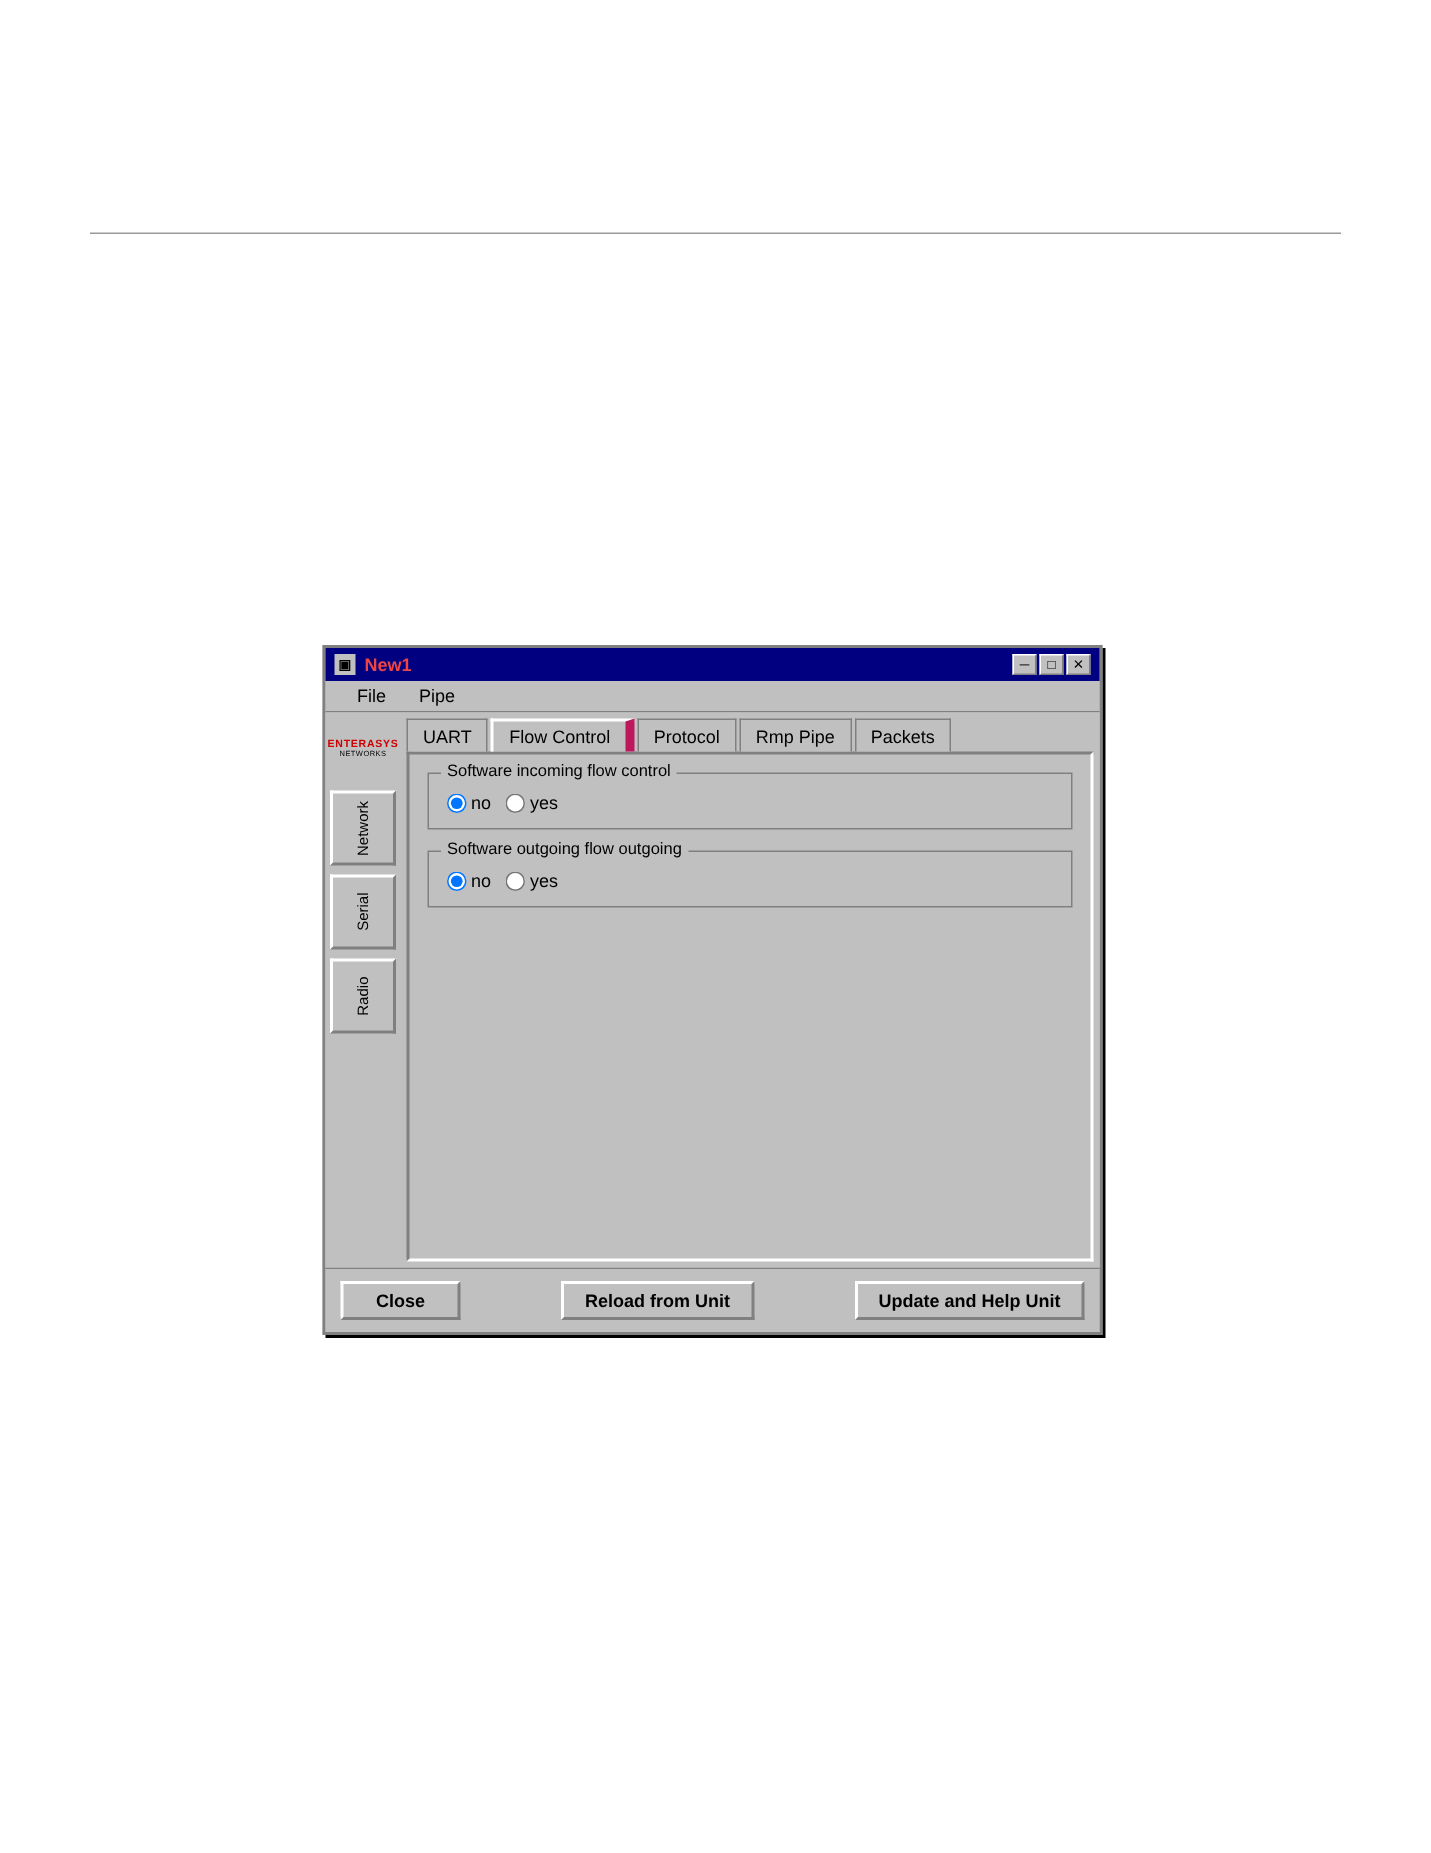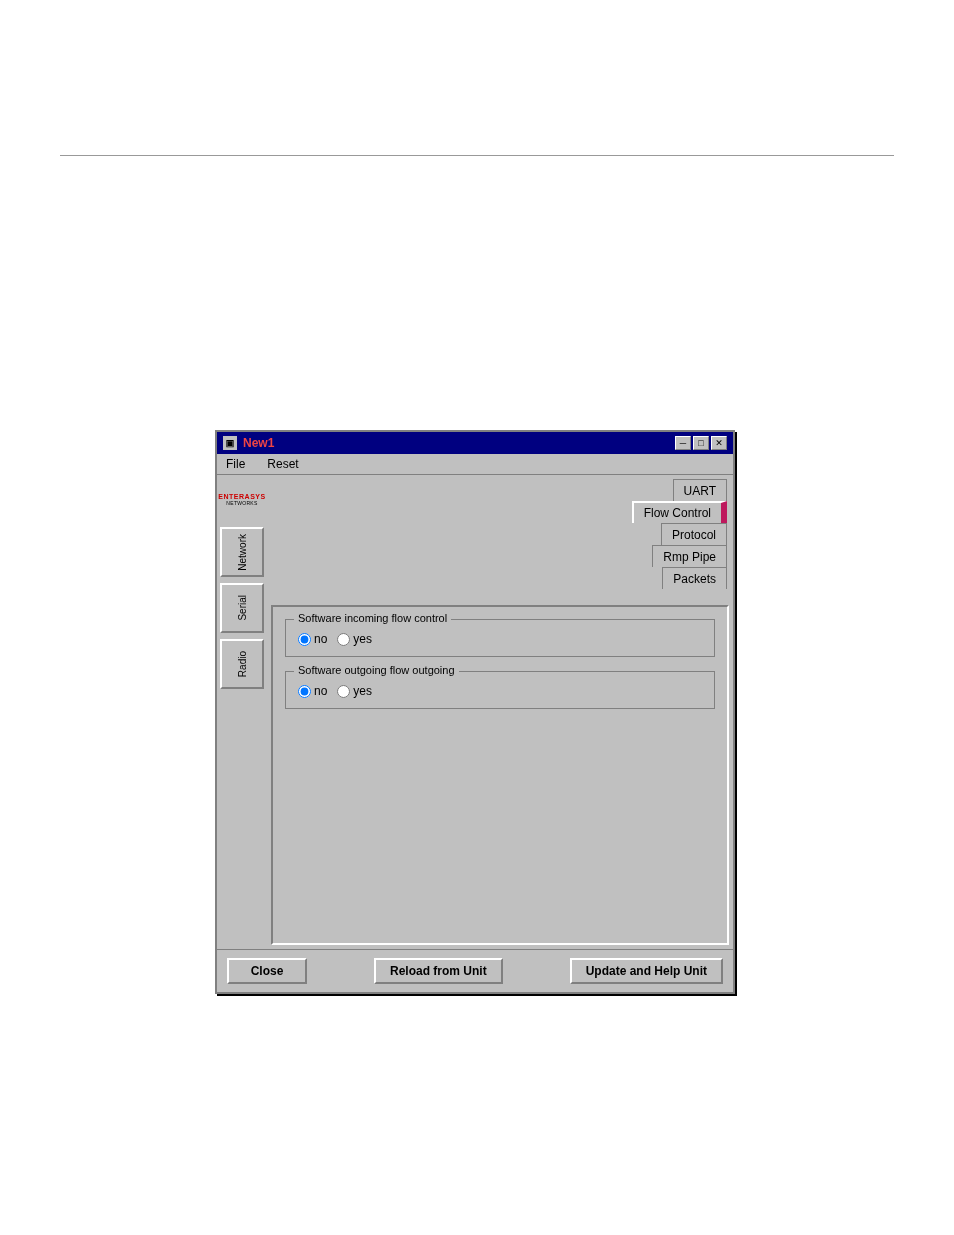--- a/index.html
+++ b/index.html
@@ -87,21 +87,21 @@
       display: flex;
       align-items: center;
       justify-content: center;
       font-size: 9px;
       cursor: pointer;
       color: #000;
     }
 
     .menu-bar {
       background: #c0c0c0;
-      padding: 2px 6px;
+      padding: 2px 18px;
       display: flex;
       gap: 16px;
       border-bottom: 1px solid #808080;
     }
 
     .menu-item {
       font-size: 12px;
       cursor: pointer;
       padding: 1px 3px;
     }
@@ -171,22 +171,21 @@
 
     .main-content {
       flex: 1;
       background: #c0c0c0;
       padding: 4px;
     }
 
     .tabs-row {
       display: flex;
       align-items: flex-end;
-      margin-bottom: 16px;
-      flex-direction: column;
+      margin-bottom: 0;
     }
 
     .tab {
       padding: 3px 10px;
       font-size: 12px;
       background: #c0c0c0;
       border: 1px solid #808080;
       border-bottom: none;
       cursor: pointer;
       margin-right: 2px;
@@ -290,21 +289,21 @@
       </div>
       <div class="title-controls">
         <div class="title-btn">─</div>
         <div class="title-btn">□</div>
         <div class="title-btn">✕</div>
       </div>
     </div>
 
     <div class="menu-bar">
       <span class="menu-item">File</span>
-      <span class="menu-item">Reset</span>
+      <span class="menu-item">Pipe</span>
     </div>
 
     <div class="window-body">
 
       <div class="sidebar">
         <div class="logo-area">
           <span class="logo-text-main">ENTERASYS</span>
           <span class="logo-text-sub">NETWORKS</span>
         </div>
         <div class="sidebar-btn">

